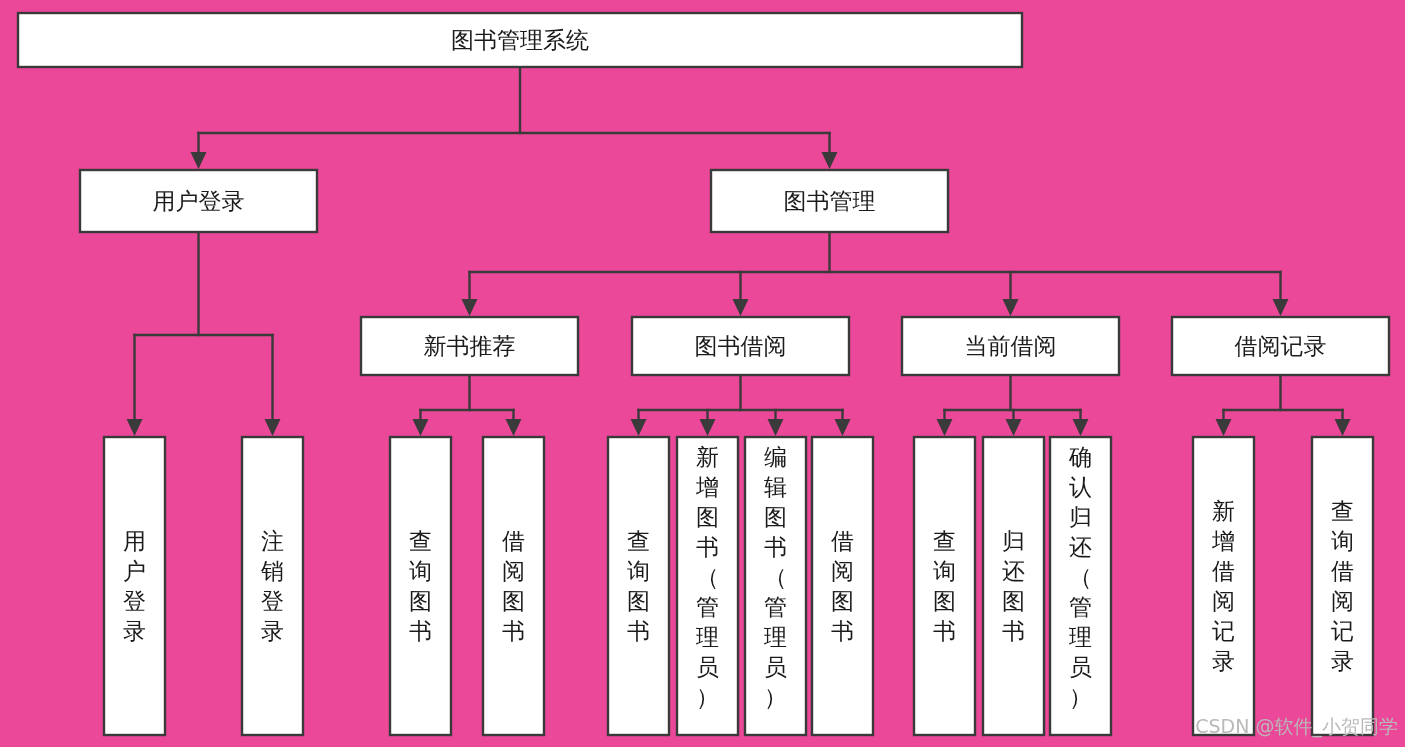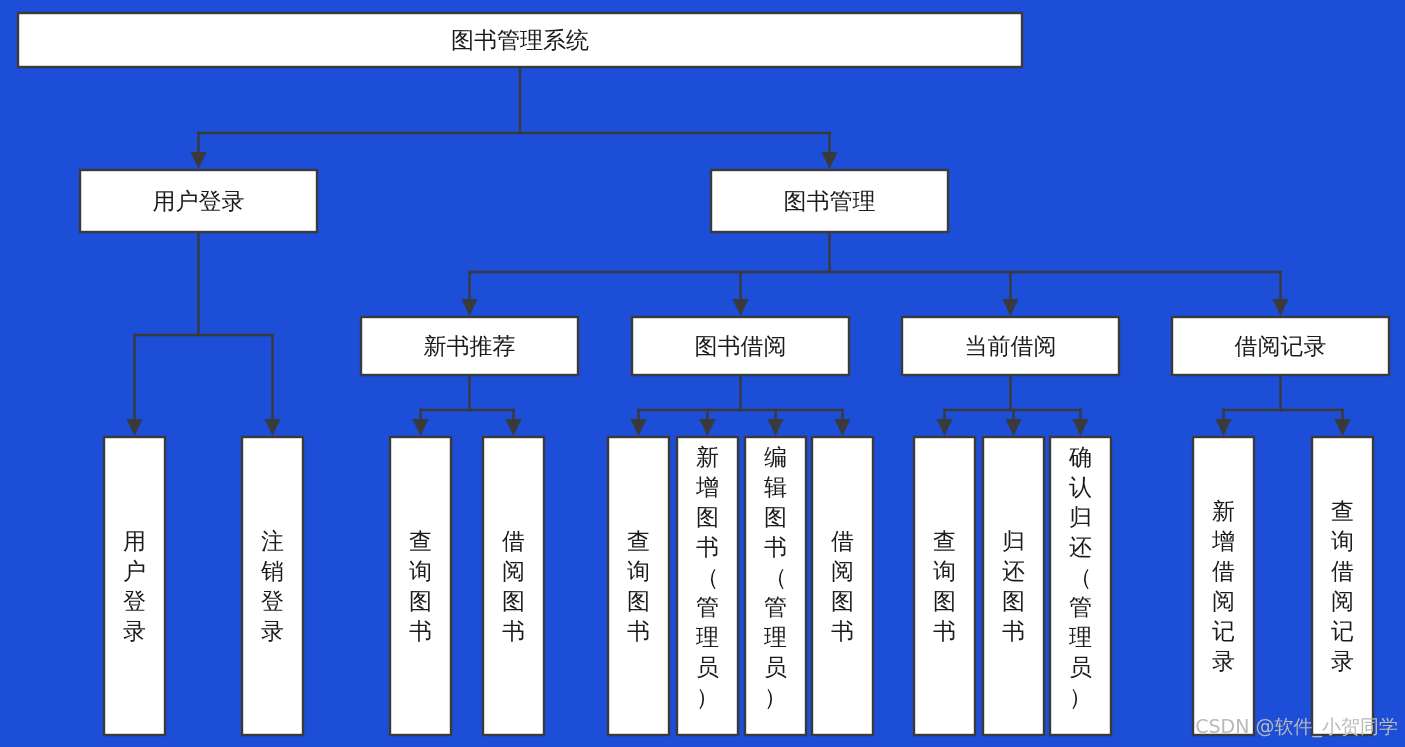--- a/index.html
+++ b/index.html
@@ -8,21 +8,21 @@
     padding: 0;
     background: #ffffff;
   }
   body {
     font-family: "DejaVu Sans", "Liberation Sans", sans-serif;
   }
   #diagram-root {
     position: relative;
     width: 1405px;
     height: 747px;
-    background: #1d4ed8;
+    background: #ec4899;
     overflow: hidden;
     text-align: right;
   }
   svg.diagram-canvas {
     position: absolute;
     left: 0;
     top: 0;
     width: 1405px;
     height: 747px;
   }

